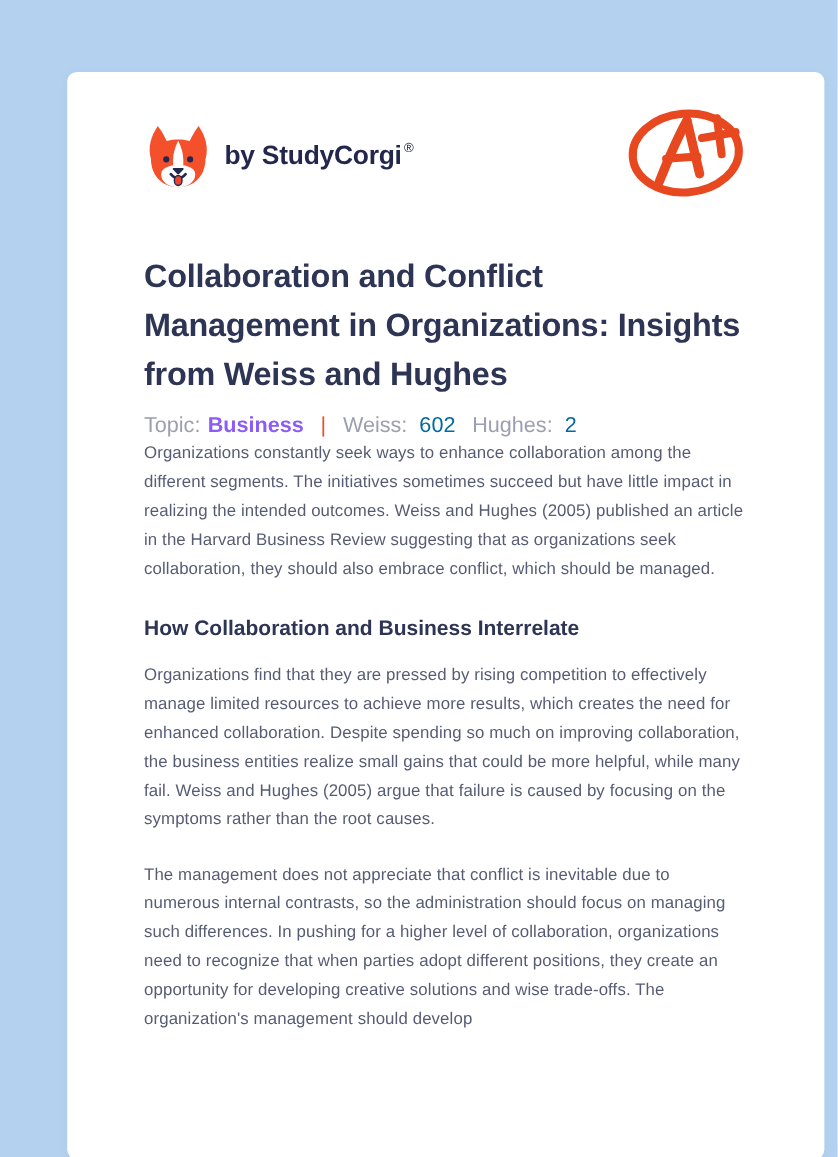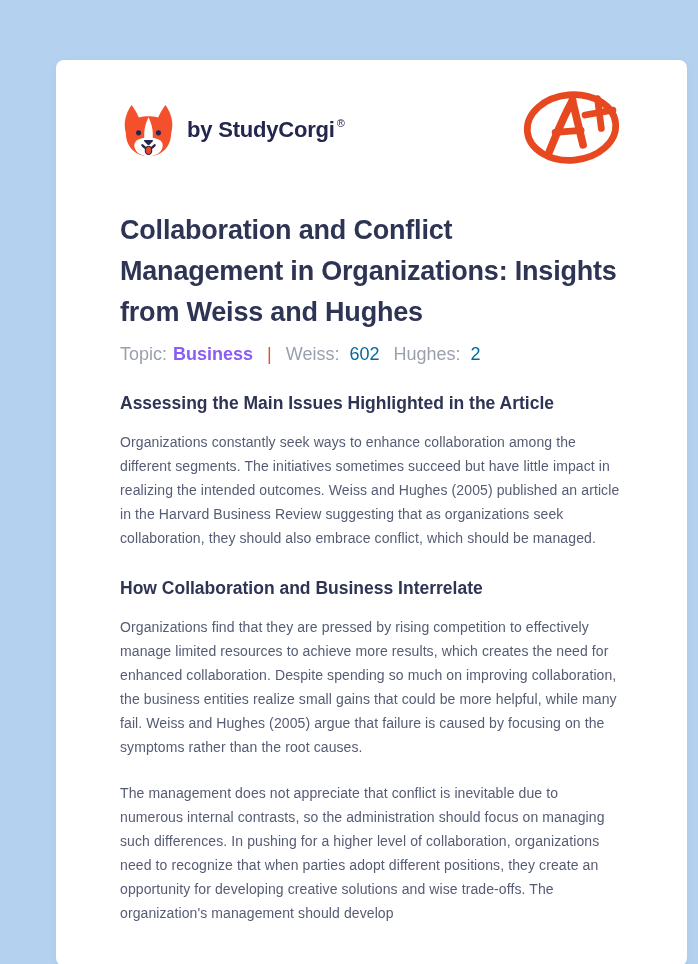--- a/index.html
+++ b/index.html
@@ -141,21 +141,20 @@
           <span class="label">Weiss:</span>
           <span class="value">602</span>
         </span>
         <span class="pair">
           <span class="label">Hughes:</span>
           <span class="value">2</span>
         </span>
       </div>
 
       <section>
-        <h2 class="section-heading">Assessing the Main Issues Highlighted in the Article</h2>
         <p class="body-text">Organizations constantly seek ways to enhance collaboration among the different segments. The initiatives sometimes succeed but have little impact in realizing the intended outcomes. Weiss and Hughes (2005) published an article in the Harvard Business Review suggesting that as organizations seek collaboration, they should also embrace conflict, which should be managed.</p>
       </section>
 
       <section>
         <h2 class="section-heading">How Collaboration and Business Interrelate</h2>
         <p class="body-text">Organizations find that they are pressed by rising competition to effectively manage limited resources to achieve more results, which creates the need for enhanced collaboration. Despite spending so much on improving collaboration, the business entities realize small gains that could be more helpful, while many fail. Weiss and Hughes (2005) argue that failure is caused by focusing on the symptoms rather than the root causes.</p>
         <p class="body-text">The management does not appreciate that conflict is inevitable due to numerous internal contrasts, so the administration should focus on managing such differences. In pushing for a higher level of collaboration, organizations need to recognize that when parties adopt different positions, they create an opportunity for developing creative solutions and wise trade-offs. The organization's management should develop</p>
       </section>
 
     </div>

